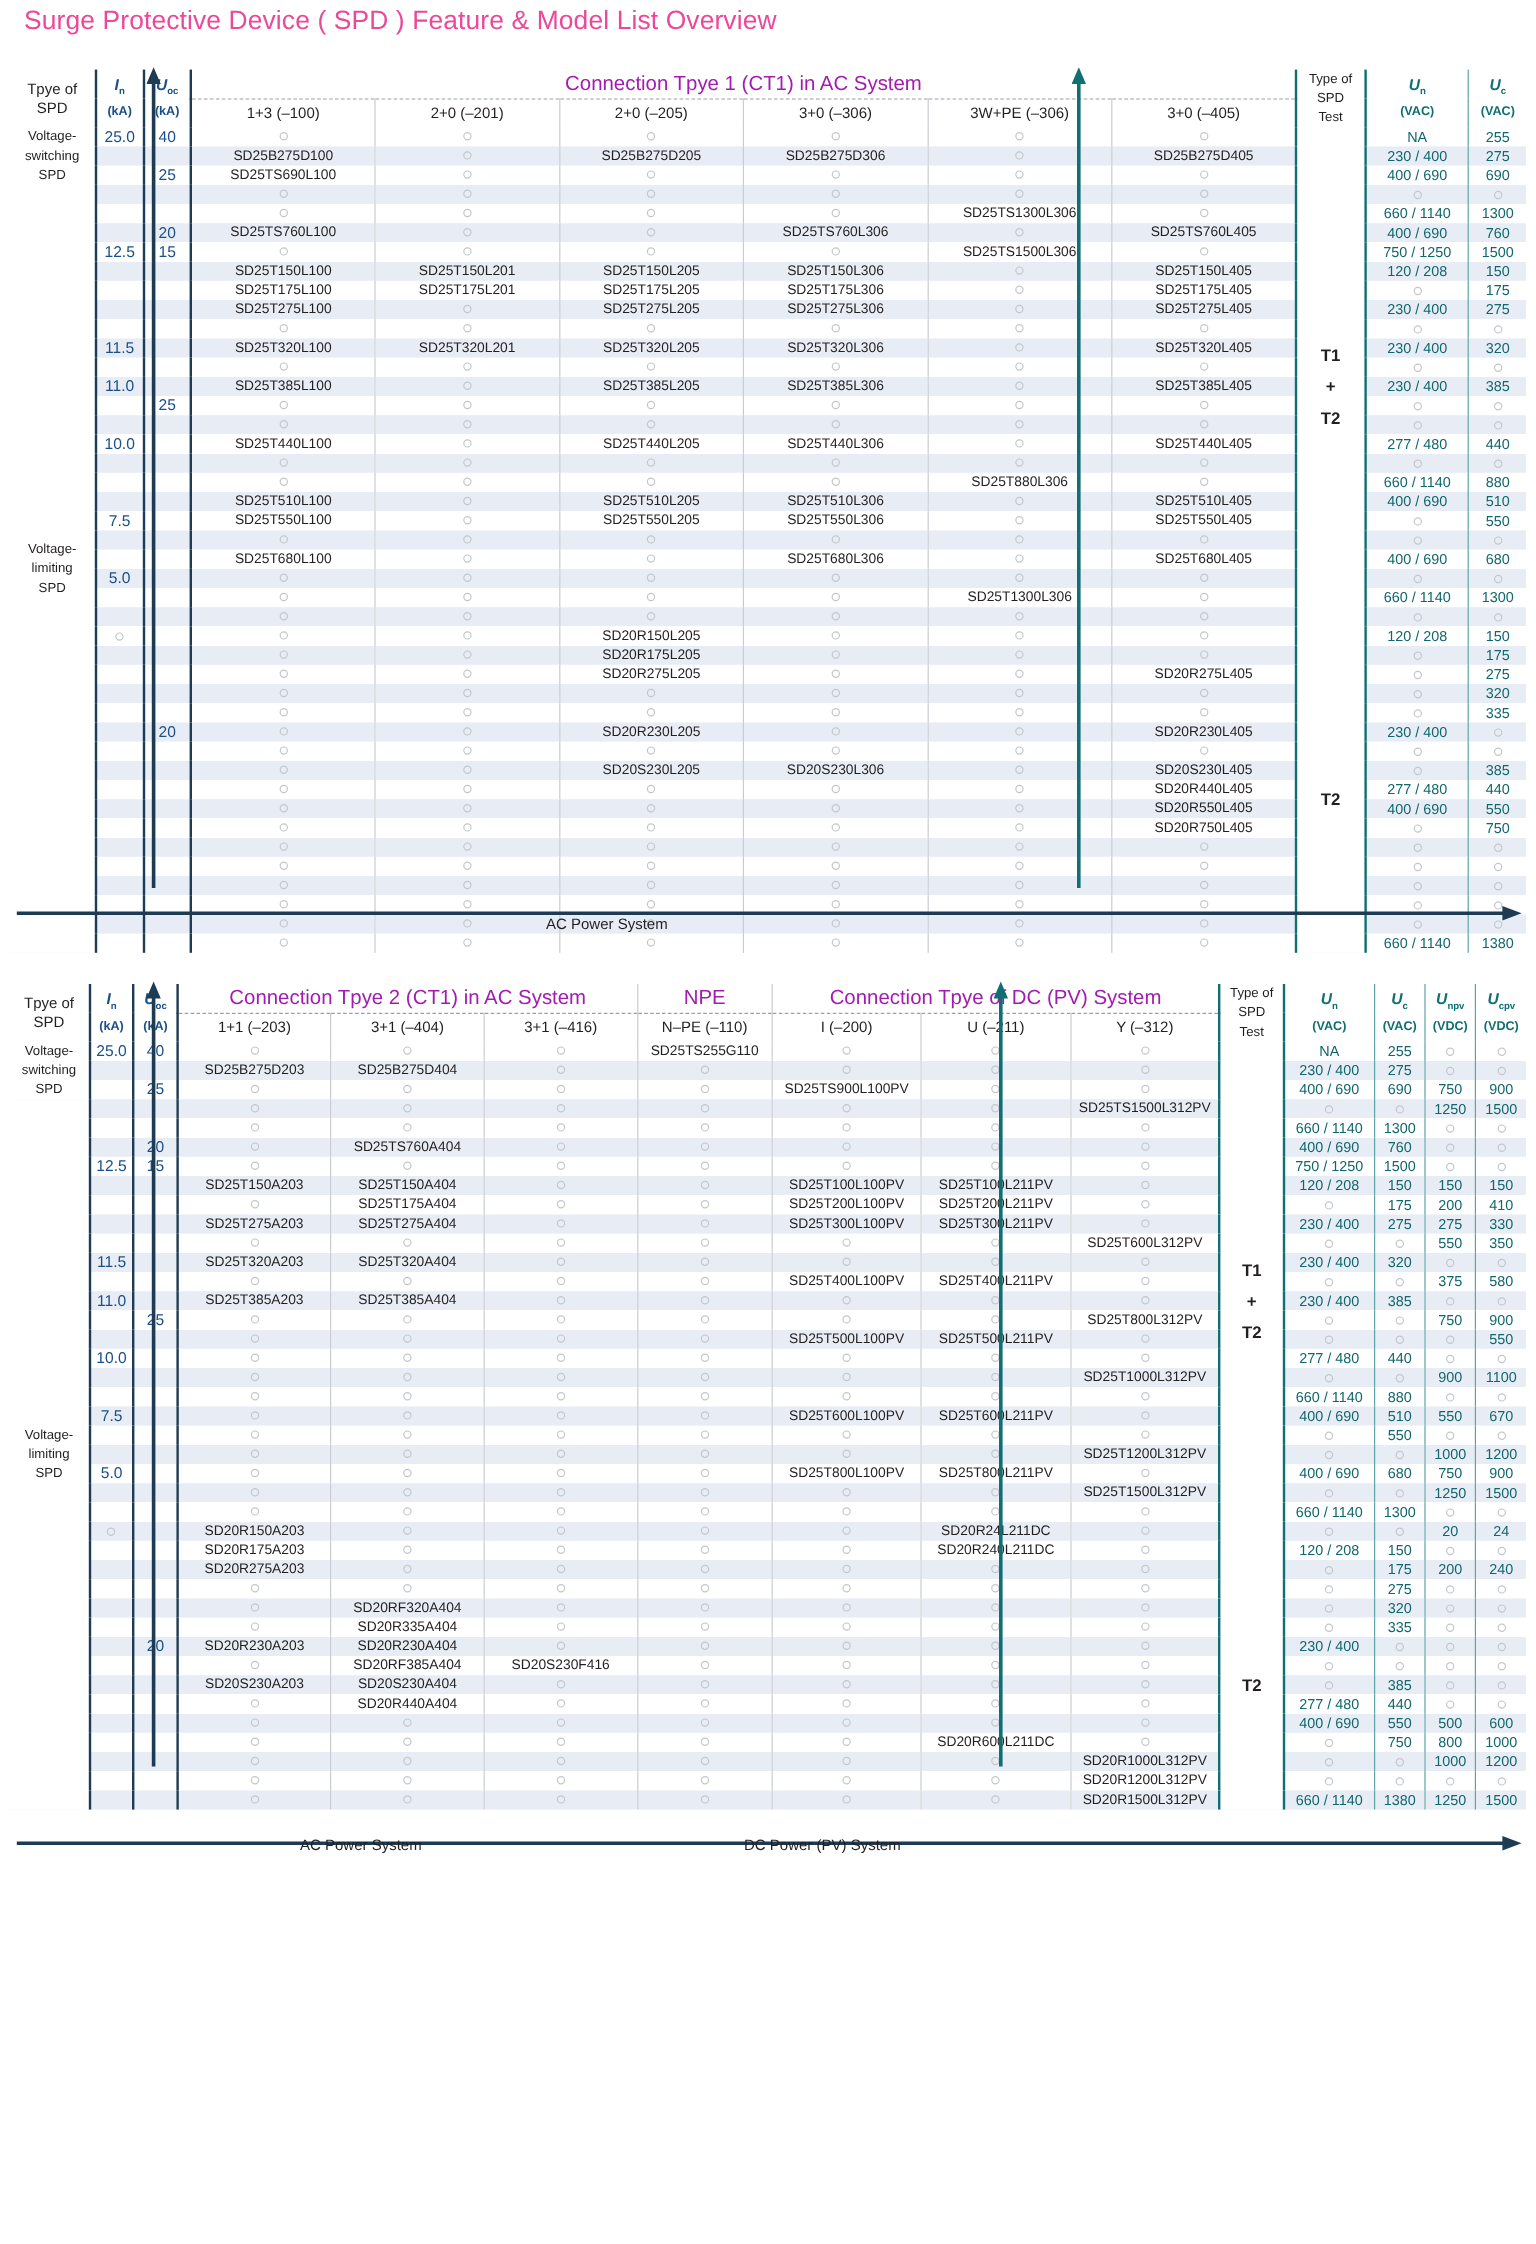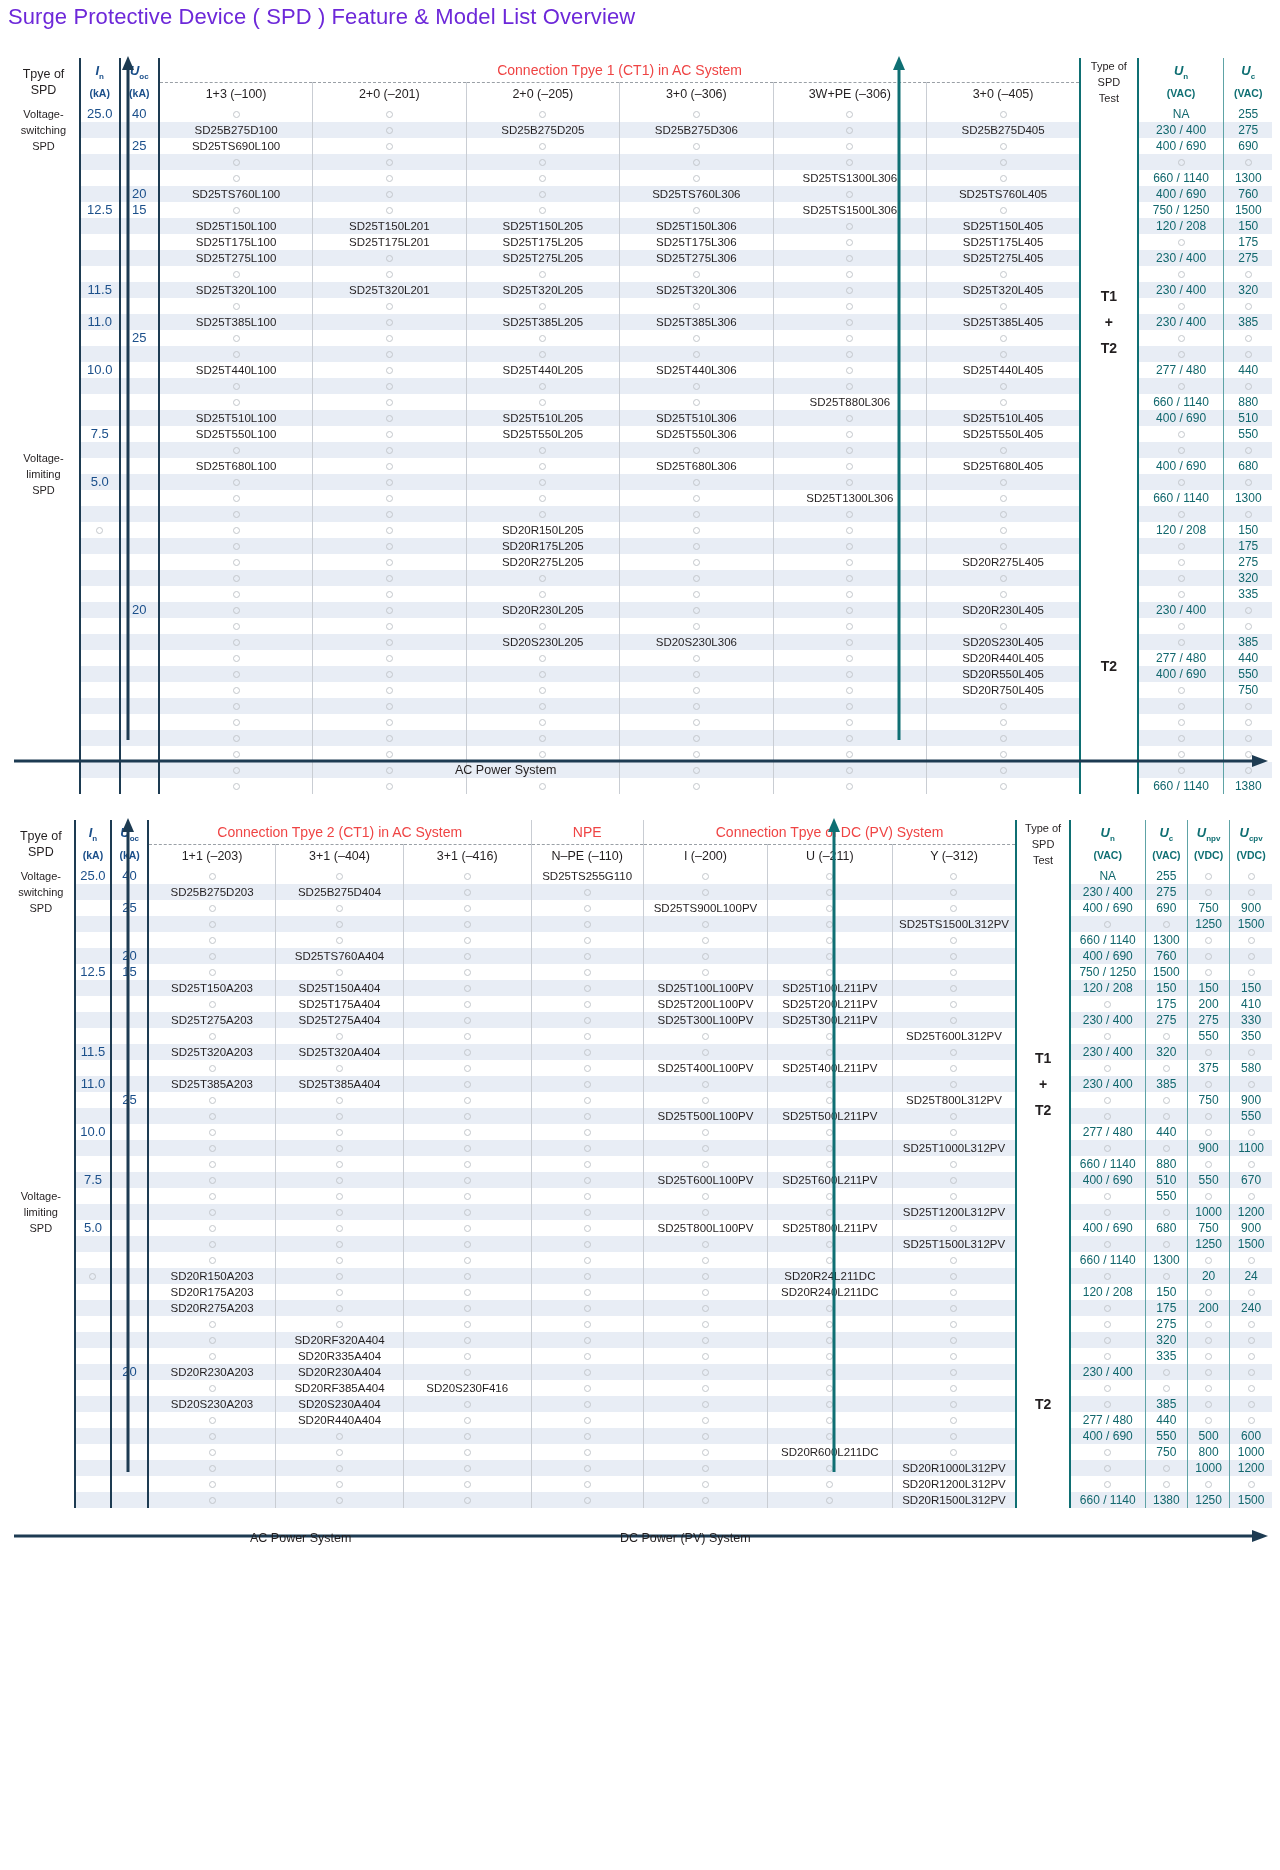--- a/index.html
+++ b/index.html
@@ -4,22 +4,22 @@
 <style>
   * { box-sizing: border-box; }
   html, body {
     margin: 0; padding: 0;
     background: #ffffff;
     font-family: "Liberation Sans", sans-serif;
   }
   body { width: 1280px; height: 1870px; position: relative; overflow: hidden; }
 
   .page-title {
-    position: absolute; left: 8px; top: 4px;
-    font-size: 22px; color: #6d28d9; letter-spacing: .1px;
+    position: absolute; left: 20px; top: 4px;
+    font-size: 22px; color: #ec4899; letter-spacing: .1px;
     white-space: nowrap;
   }
 
   
   .tbl {
     position: absolute;
     border-collapse: collapse;
     table-layout: fixed;
     font-size: 11.5px;
     color: #231f20;
@@ -33,21 +33,21 @@
     line-height: 16px;
     overflow: hidden;
     white-space: nowrap;
   }
   .zebra { background: #e8edf5; }
 
   
   .hdr-main  { font-weight: bold; font-size: 12.5px; color: #231f20; }
   .hdr-blue  { font-weight: bold; font-size: 13px;   color: #1b4f8a; }
   .hdr-sub   { font-size: 10.5px; color: #1b4f8a; font-weight: bold;}
-  .hdr-grp   { font-size: 14px; color: #ef4444; }
+  .hdr-grp   { font-size: 17px; color: #a21caf; }
   .hdr-col   { font-size: 12.5px; color: #231f20; }
   .hdr-teal  { font-weight: bold; font-size: 13px;   color: #0f6f73; }
   .hdr-teal-s{ font-size: 10.5px; color: #0f6f73; font-weight: bold; }
   .blue-txt { color: #1b4f8a; font-weight: bold; font-size: 13px; }
 
   
   .ring {
     display: inline-block;
     width: 7px; height: 7px;
     border: 1px solid #c3c7cc;

